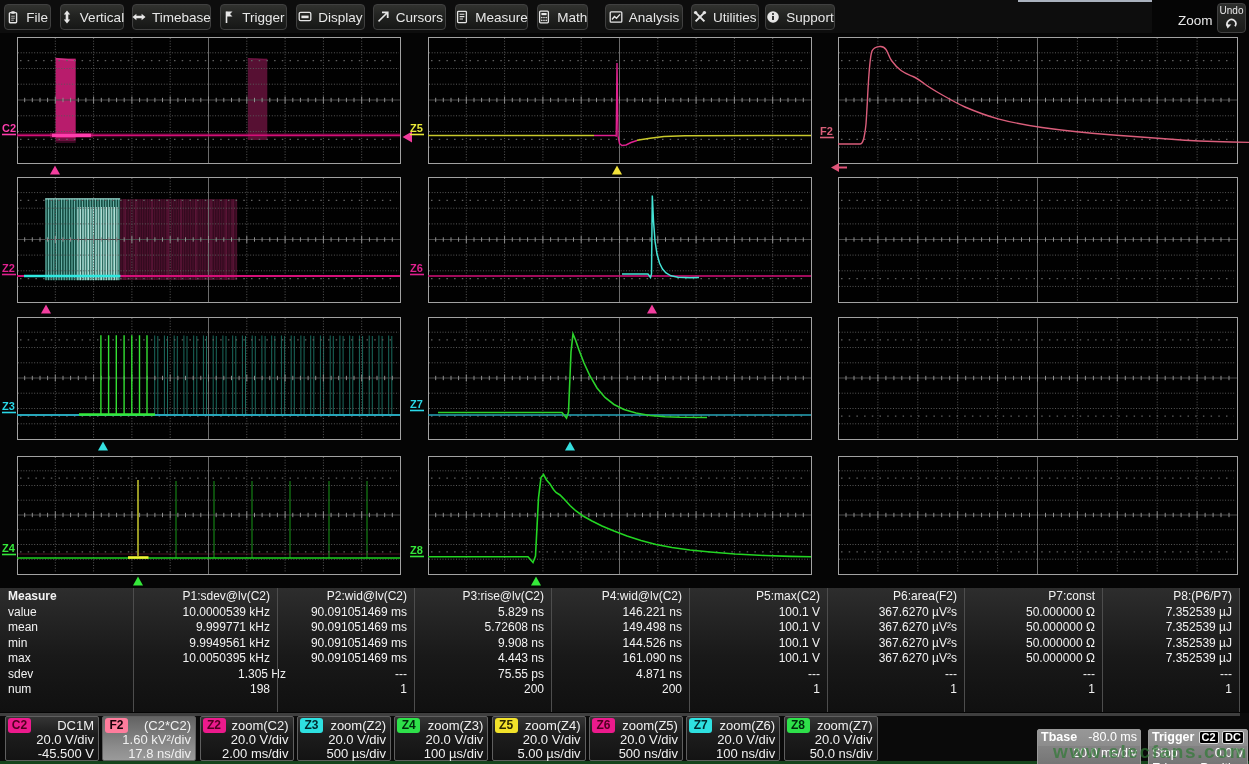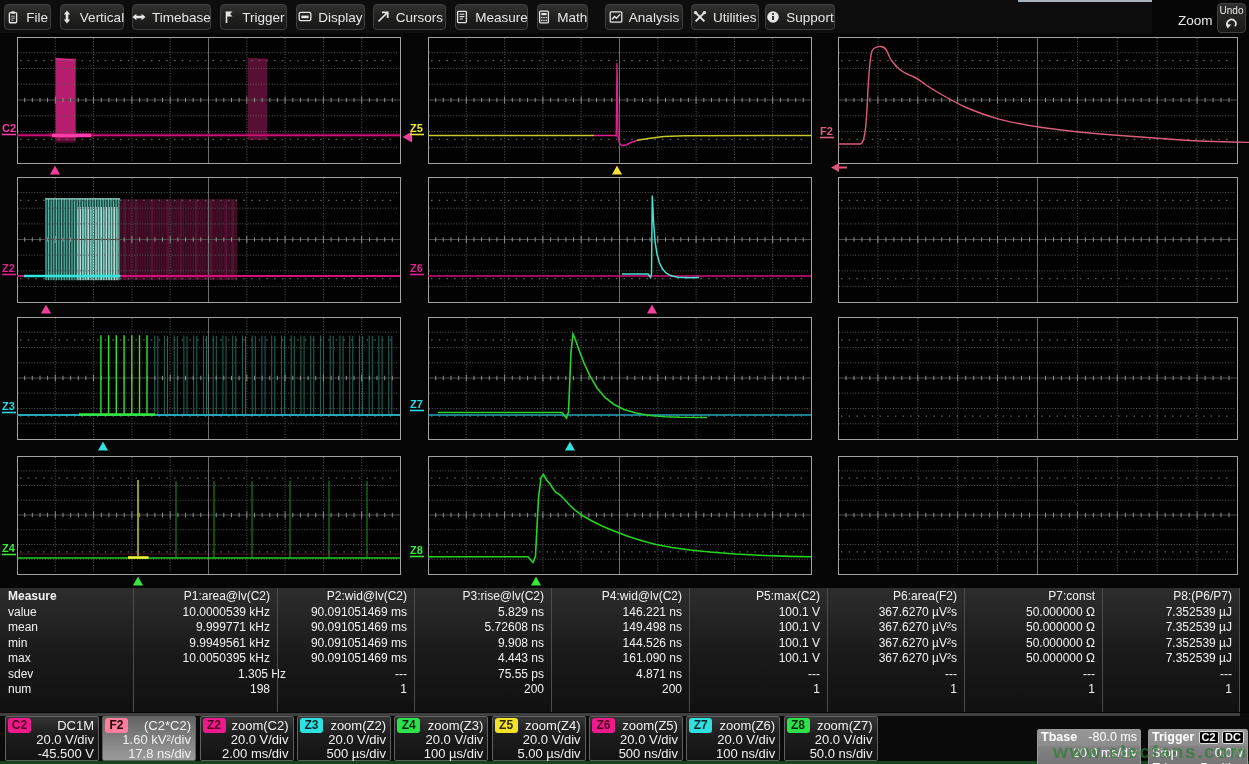--- a/index.html
+++ b/index.html
@@ -448,21 +448,21 @@
         <span>Undo</span>
         <svg width="14" height="14" viewBox="0 0 14 14">
           <path d="M3.2 10.6 A4.3 4.3 0 1 1 10 10.2" fill="none" stroke="#e6e6e6" stroke-width="1.7"></path>
           <polygon points="0.8,8.2 6.3,8.6 2.6,12.6" fill="#e6e6e6"></polygon>
         </svg>
       </div>
     </div>
 <div class="mtable">
       <div class="trow">
         <div class="tc tl" style="left:0;width:126px"><b>Measure</b></div>
-        <div class="tc" style="left:134px;width:136px">P1:area@lv(C2)</div>
+        <div class="tc" style="left:134px;width:136px">P1:sdev@lv(C2)</div>
         <div class="tc" style="left:278px;width:129px">P2:wid@lv(C2)</div>
         <div class="tc" style="left:415px;width:129px">P3:rise@lv(C2)</div>
         <div class="tc" style="left:552px;width:130px">P4:wid@lv(C2)</div>
         <div class="tc" style="left:690px;width:130px">P5:max(C2)</div>
         <div class="tc" style="left:828px;width:129px">P6:area(F2)</div>
         <div class="tc" style="left:965px;width:130px">P7:const</div>
         <div class="tc" style="left:1103px;width:129px">P8:(P6/P7)</div>
       </div>
       <div class="trow">
         <div class="tc tl" style="left:0;width:126px">value</div>

